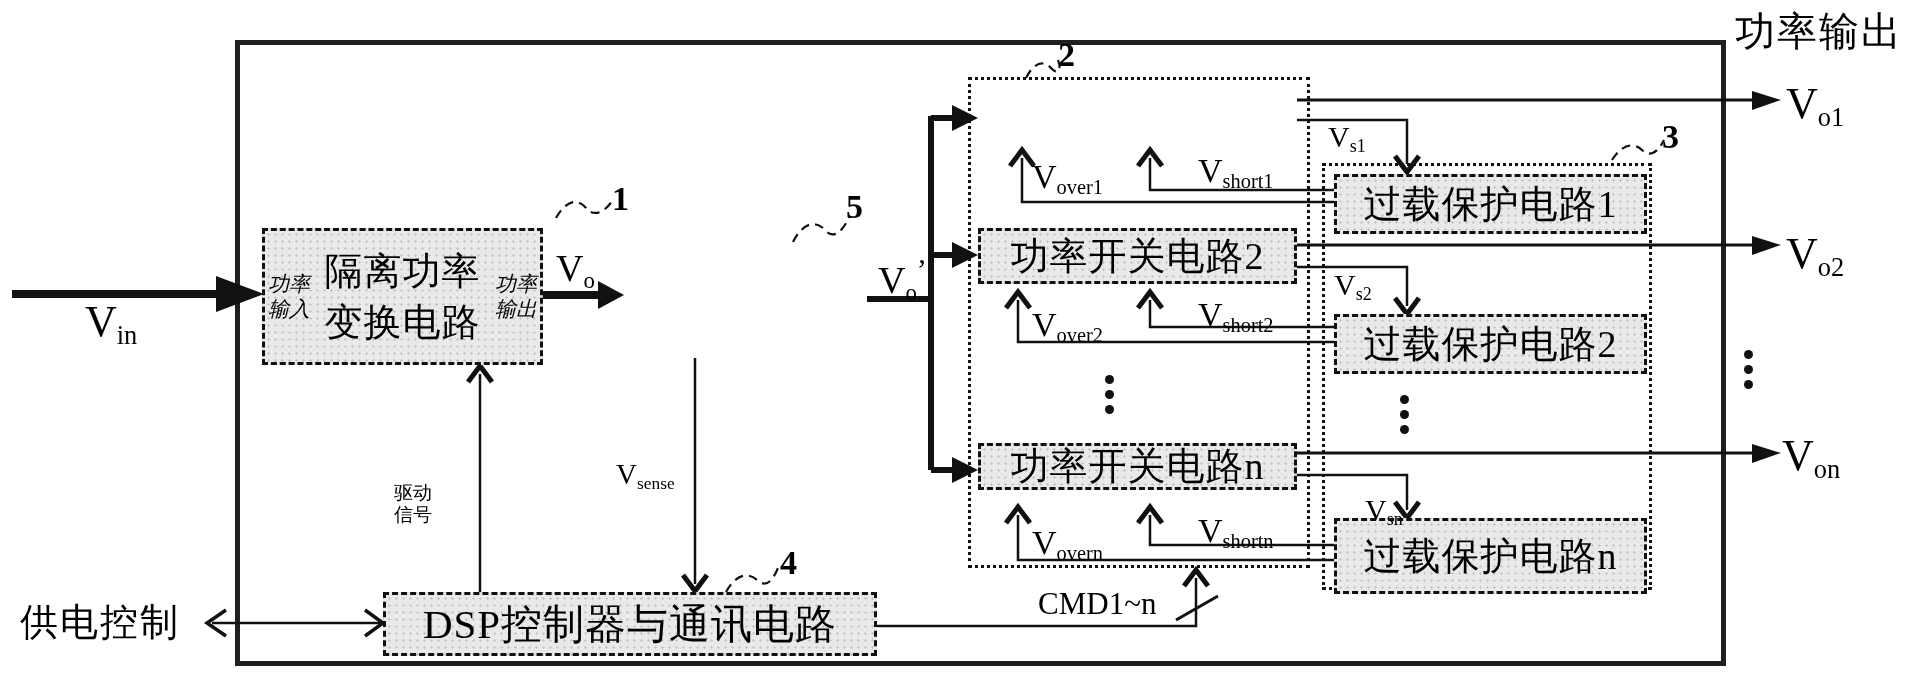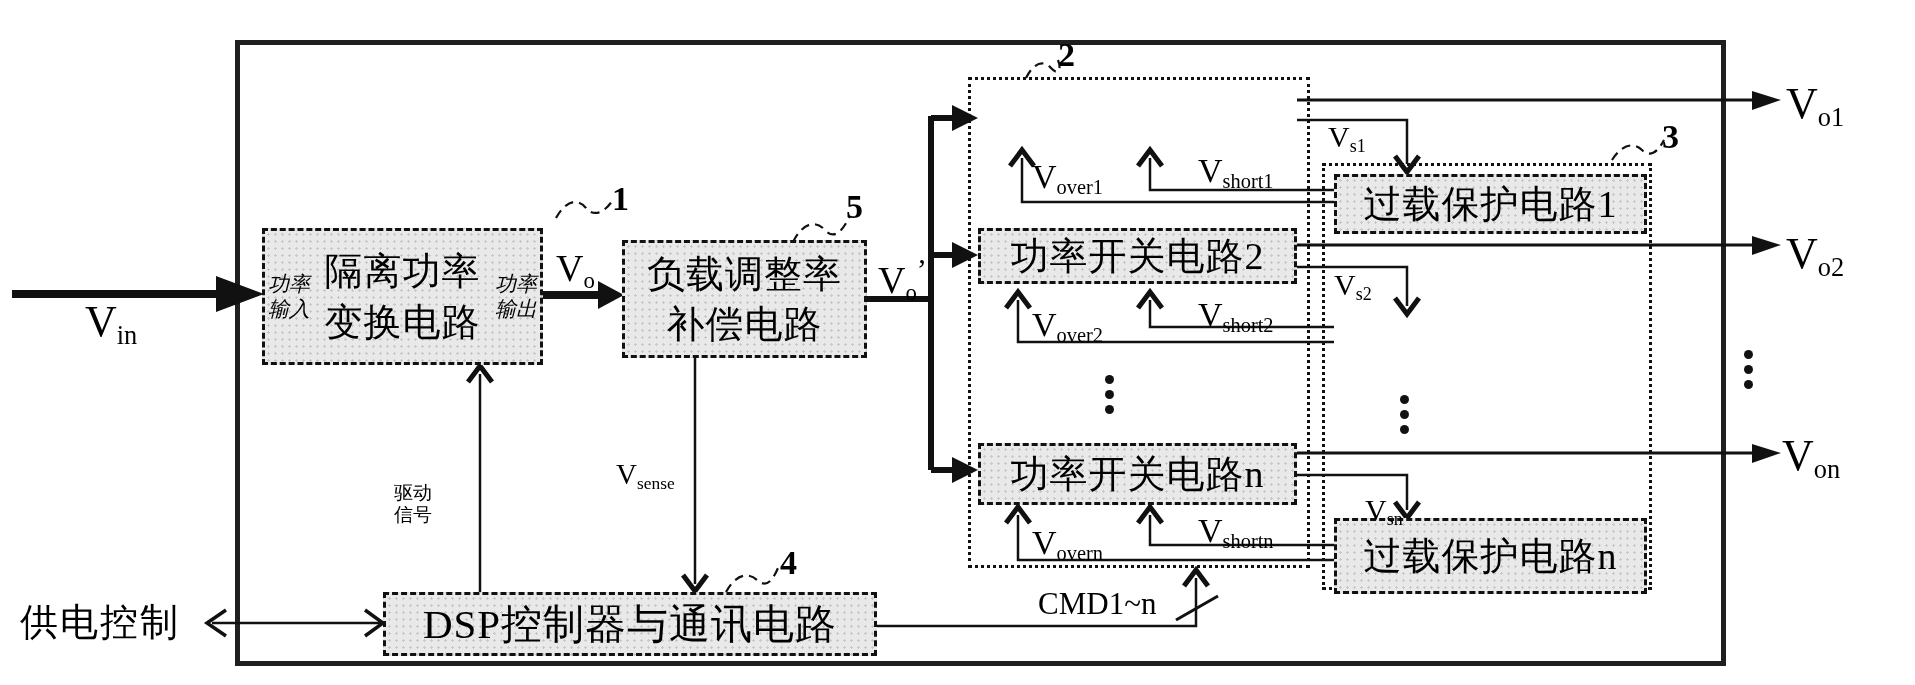--- a/index.html
+++ b/index.html
@@ -139,52 +139,52 @@
   <div class="box" style="left:262px; top:228px; width:281px; height:137px; padding:0 3px;">
     <span class="port">功率
 输入</span>
     <span class="blocktitle" style="flex:1;">隔离功率
 变换电路</span>
     <span class="port">功率
 输出</span>
   </div>
   <div class="refnum" style="left:612px; top:180px;">1</div>
 
-  <div class="box" style="left:622px; top:240px; width:245px; height:118px;">
-    <span class="blocktitle">负载调整率
-补偿电路</span>
-  </div>
   <div class="refnum" style="left:846px; top:188px;">5</div>
 
   <div class="box" style="left:978px; top:228px; width:319px; height:56px;">
     <span class="blocktitle">功率开关电路2</span>
   </div>
-  <div class="box" style="left:978px; top:443px; width:319px; height:62px;">
+  <div class="box" style="left:978px; top:443px; width:319px; height:47px;">
     <span class="blocktitle">功率开关电路n</span>
   </div>
   <div class="refnum" style="left:1058px; top:36px;">2</div>
 
   <div class="box" style="left:1334px; top:174px; width:313px; height:60px;">
     <span class="blocktitle">过载保护电路1</span>
   </div>
+  <div class="box" style="left:1334px; top:314px; width:313px; height:60px;">
+    <span class="blocktitle">过载保护电路2</span>
+  </div>
   <div class="box" style="left:1334px; top:518px; width:313px; height:76px;">
     <span class="blocktitle">过载保护电路n</span>
   </div>
   <div class="refnum" style="left:1662px; top:118px;">3</div>
 
   <div class="box" style="left:383px; top:592px; width:494px; height:64px;">
     <span class="blocktitle" style="font-size:41px;">DSP控制器与通讯电路</span>
   </div>
   <div class="refnum" style="left:780px; top:544px;">4</div>
 
   <div class="vlabel" style="left:85px; top:296px; font-size:44px;">
     <span>V</span><sub>in</sub>
   </div>
   <div class="lbl" style="left:20px; top:600px; font-size:38px; letter-spacing:2px;">供电控制</div>
 
+  <div class="lbl" style="left:1735px; top:8px; font-size:40px; letter-spacing:2px;">功率输出</div>
   <div class="vlabel" style="left:1786px; top:78px; font-size:44px;">
     <span>V</span><sub>o1</sub>
   </div>
   <div class="vlabel" style="left:1786px; top:228px; font-size:44px;">
     <span>V</span><sub>o2</sub>
   </div>
   <div class="vlabel" style="left:1782px; top:430px; font-size:44px;">
     <span>V</span><sub>on</sub>
   </div>
 

